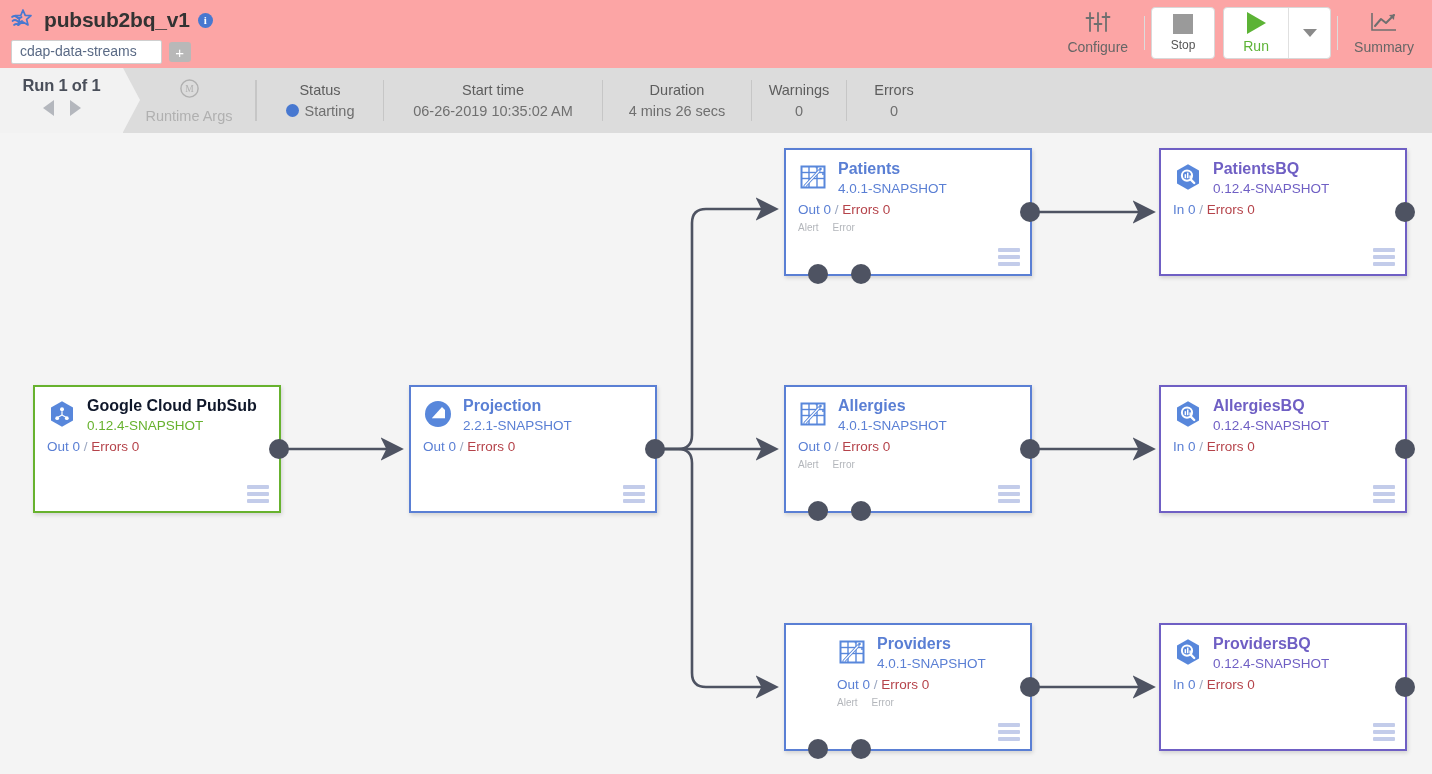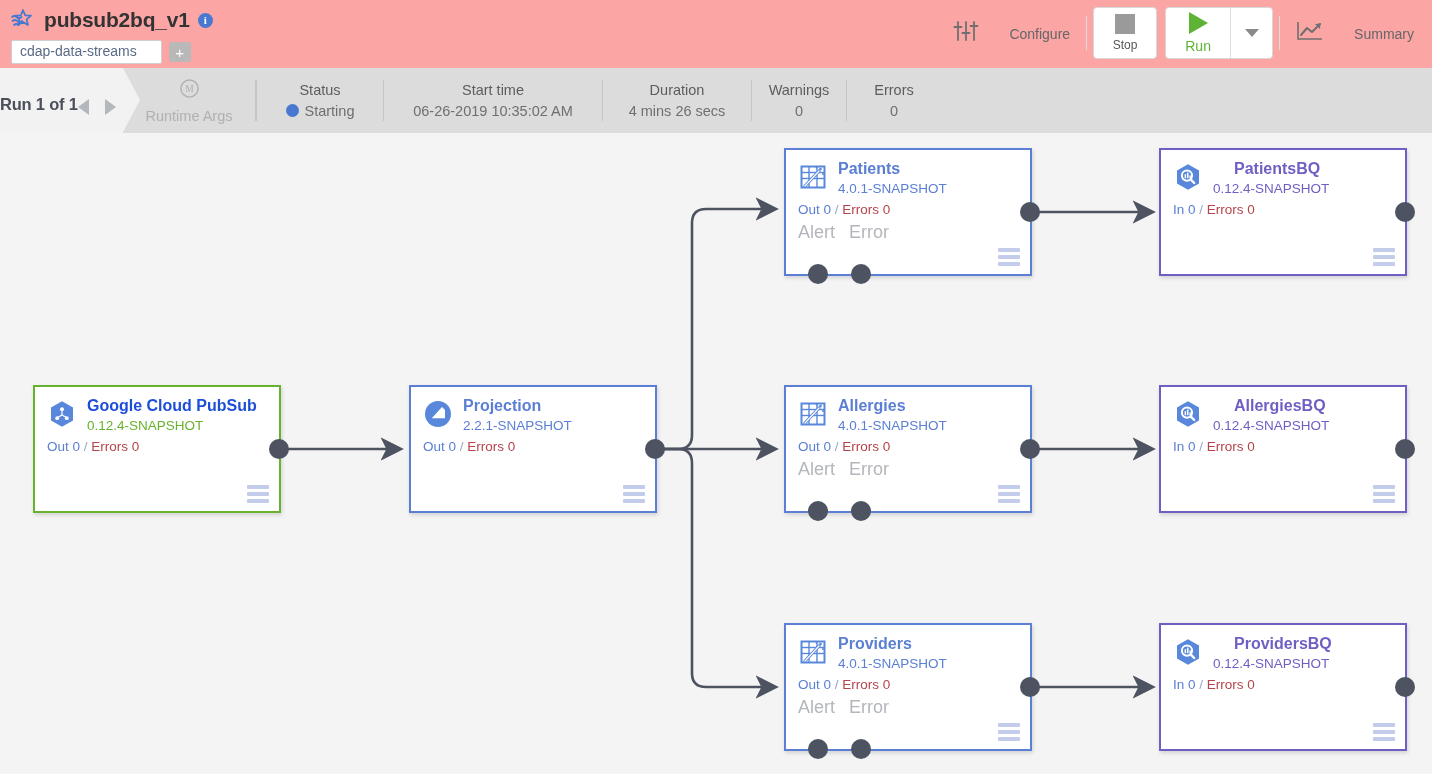--- a/index.html
+++ b/index.html
@@ -35,22 +35,22 @@
     background:#b8b8b8; color:#ffffff; border-radius:3px;
     width:22px; height:20px; display:flex; align-items:center; justify-content:center;
     font-size:15px; line-height:1; font-weight:500;
   }
 
   #topbar-right{
     margin-left:auto; display:flex; align-items:center; height:66px;
     padding-right:8px; gap:0px;
   }
   .tb-item{
-    display:flex; flex-direction:row; align-items:center; justify-content:center;
-    min-width:78px; padding:3px 10px 4px 10px; color:#666; font-size:14px;gap:30px;
+    display:flex; flex-direction:column; align-items:center; justify-content:center;
+    min-width:78px; padding:3px 10px 4px 10px; color:#666; font-size:14px;
   }
   .tb-item .tb-label{ margin-top:3px; }
   .tb-sep{ width:1px; height:34px; background:#dcdcdc; margin:0 6px; }
   .tb-btn{
     border:1px solid #d8d8d8; border-radius:4px; background:#fff;
     display:flex; flex-direction:column; align-items:center; justify-content:center;
     width:64px; height:52px; font-size:12px; color:#555;
   }
   .tb-run-group{ display:flex; border:1px solid #d8d8d8; border-radius:4px; background:#fff; height:52px; }
   .tb-run{ width:64px; display:flex; flex-direction:column; align-items:center;
@@ -67,21 +67,21 @@
   #runbar{
     position:absolute; left:0; top:68px; width:1432px; height:65px;
     background:#dcdcdc; display:flex; align-items:stretch;
   }
   #runbar::after{
     content:""; position:absolute; left:0; bottom:-5px; width:1432px; height:5px;
     background:linear-gradient(to bottom, rgba(0,0,0,0.13), rgba(0,0,0,0));
   }
   #run-tab{
     width:123px; background:#f2f2f2; position:relative;
-    display:flex; align-items:center; padding-top:8px;
+    display:flex; flex-direction:column; align-items:center; padding-top:8px;
   }
   #run-tab .rt-title{ font-size:16.5px; font-weight:bold; color:#4a4f5a; letter-spacing:-0.2px;}
   #run-tab .rt-arrows{ display:flex; gap:16px; margin-top:5px; }
   .tri-l{ width:0;height:0;border-top:8px solid transparent;border-bottom:8px solid transparent;
     border-right:11px solid #b4b7bd; }
   .tri-r{ width:0;height:0;border-top:8px solid transparent;border-bottom:8px solid transparent;
     border-left:11px solid #b4b7bd; }
   #run-tab::after{
     content:""; position:absolute; right:-17px; top:0;
     border-top:32.5px solid transparent; border-bottom:32.5px solid transparent;
@@ -110,30 +110,30 @@
     box-shadow:1px 2px 4px rgba(0,0,0,0.14);
   }
   .node.green{ border-color:#67b22e; }
   .node.purple{ border-color:#6f5fc4; }
 
   .node-head{ display:flex; align-items:flex-start; padding:10px 0 0 12px; }
   .node-icon{ width:30px; height:30px; flex:0 0 30px; margin-right:10px; margin-top:2px;}
   .node-titles{ overflow:hidden; }
   .node-title{ font-size:16px; font-weight:bold; color:#5a7fd4; white-space:nowrap;
     line-height:1.15; }
-  .node.green .node-title{ color:#1d4ed8; }
-  .node.purple .node-title{ color:#6f5fc4;margin-left:21px; }
+  .node.green .node-title{ color:#0f172a; }
+  .node.purple .node-title{ color:#6f5fc4; }
   .node-version{ font-size:13.5px; color:#5a7fd4; margin-top:3px; white-space:nowrap; }
   .node.green .node-version{ color:#67b22e; }
   .node.purple .node-version{ color:#6f5fc4; }
 
   .node-metrics{ font-size:13.5px; margin-top:6px; padding-left:12px; white-space:nowrap;}
   .m-out{ color:#5a7fd4; } .m-slash{ color:#9aa6c0; } .m-err{ color:#b5434a; }
 
-  .node-ports{ font-size:18px; color:#b3b6bb; padding-left:12px; margin-top:5px;
+  .node-ports{ font-size:10px; color:#b3b6bb; padding-left:12px; margin-top:5px;
     display:flex; gap:14px; }
 
   .hamb{ position:absolute; right:10px; bottom:8px; width:22px; }
   .hamb i{ display:block; height:4px; background:#c3ccea; margin-bottom:3px; border-radius:1px;}
   .hamb i:last-child{ margin-bottom:0; }
 
   .port-dot{ position:absolute; width:20px; height:20px; border-radius:50%;
     background:#4e5362; }
   .port-dot.out{ right:-10px; top:50%; margin-top:-10px; }
 
@@ -454,21 +454,21 @@
     <span class="hamb">
         <i></i>
         <i></i>
         <i></i>
       </span>
     <span class="port-dot out"></span>
     <span class="bottom-dot" style="left:22px"></span>
     <span class="bottom-dot" style="left:65px"></span>
   </div>
 
-  <div class="node" style="left:784px; top:490px; width:248px; height:128px;">
+  <div class="node" style="left:784px; top:490px; width:248px; height:128px;padding-left:39px;">
     <div class="node-head">
       <span class="node-icon">
         <svg viewBox="0 0 30 30" width="30" height="30">
           <rect x="3.5" y="4.5" width="23" height="21" fill="none" stroke="#5887db" stroke-width="2"></rect>
           <g stroke="#5887db" stroke-width="1.4">
             <line x1="3.5" y1="10.5" x2="26.5" y2="10.5"></line>
             <line x1="3.5" y1="16.5" x2="26.5" y2="16.5"></line>
             <line x1="11" y1="4.5" x2="11" y2="25.5"></line>
             <line x1="19" y1="4.5" x2="19" y2="25.5"></line>
           </g>

